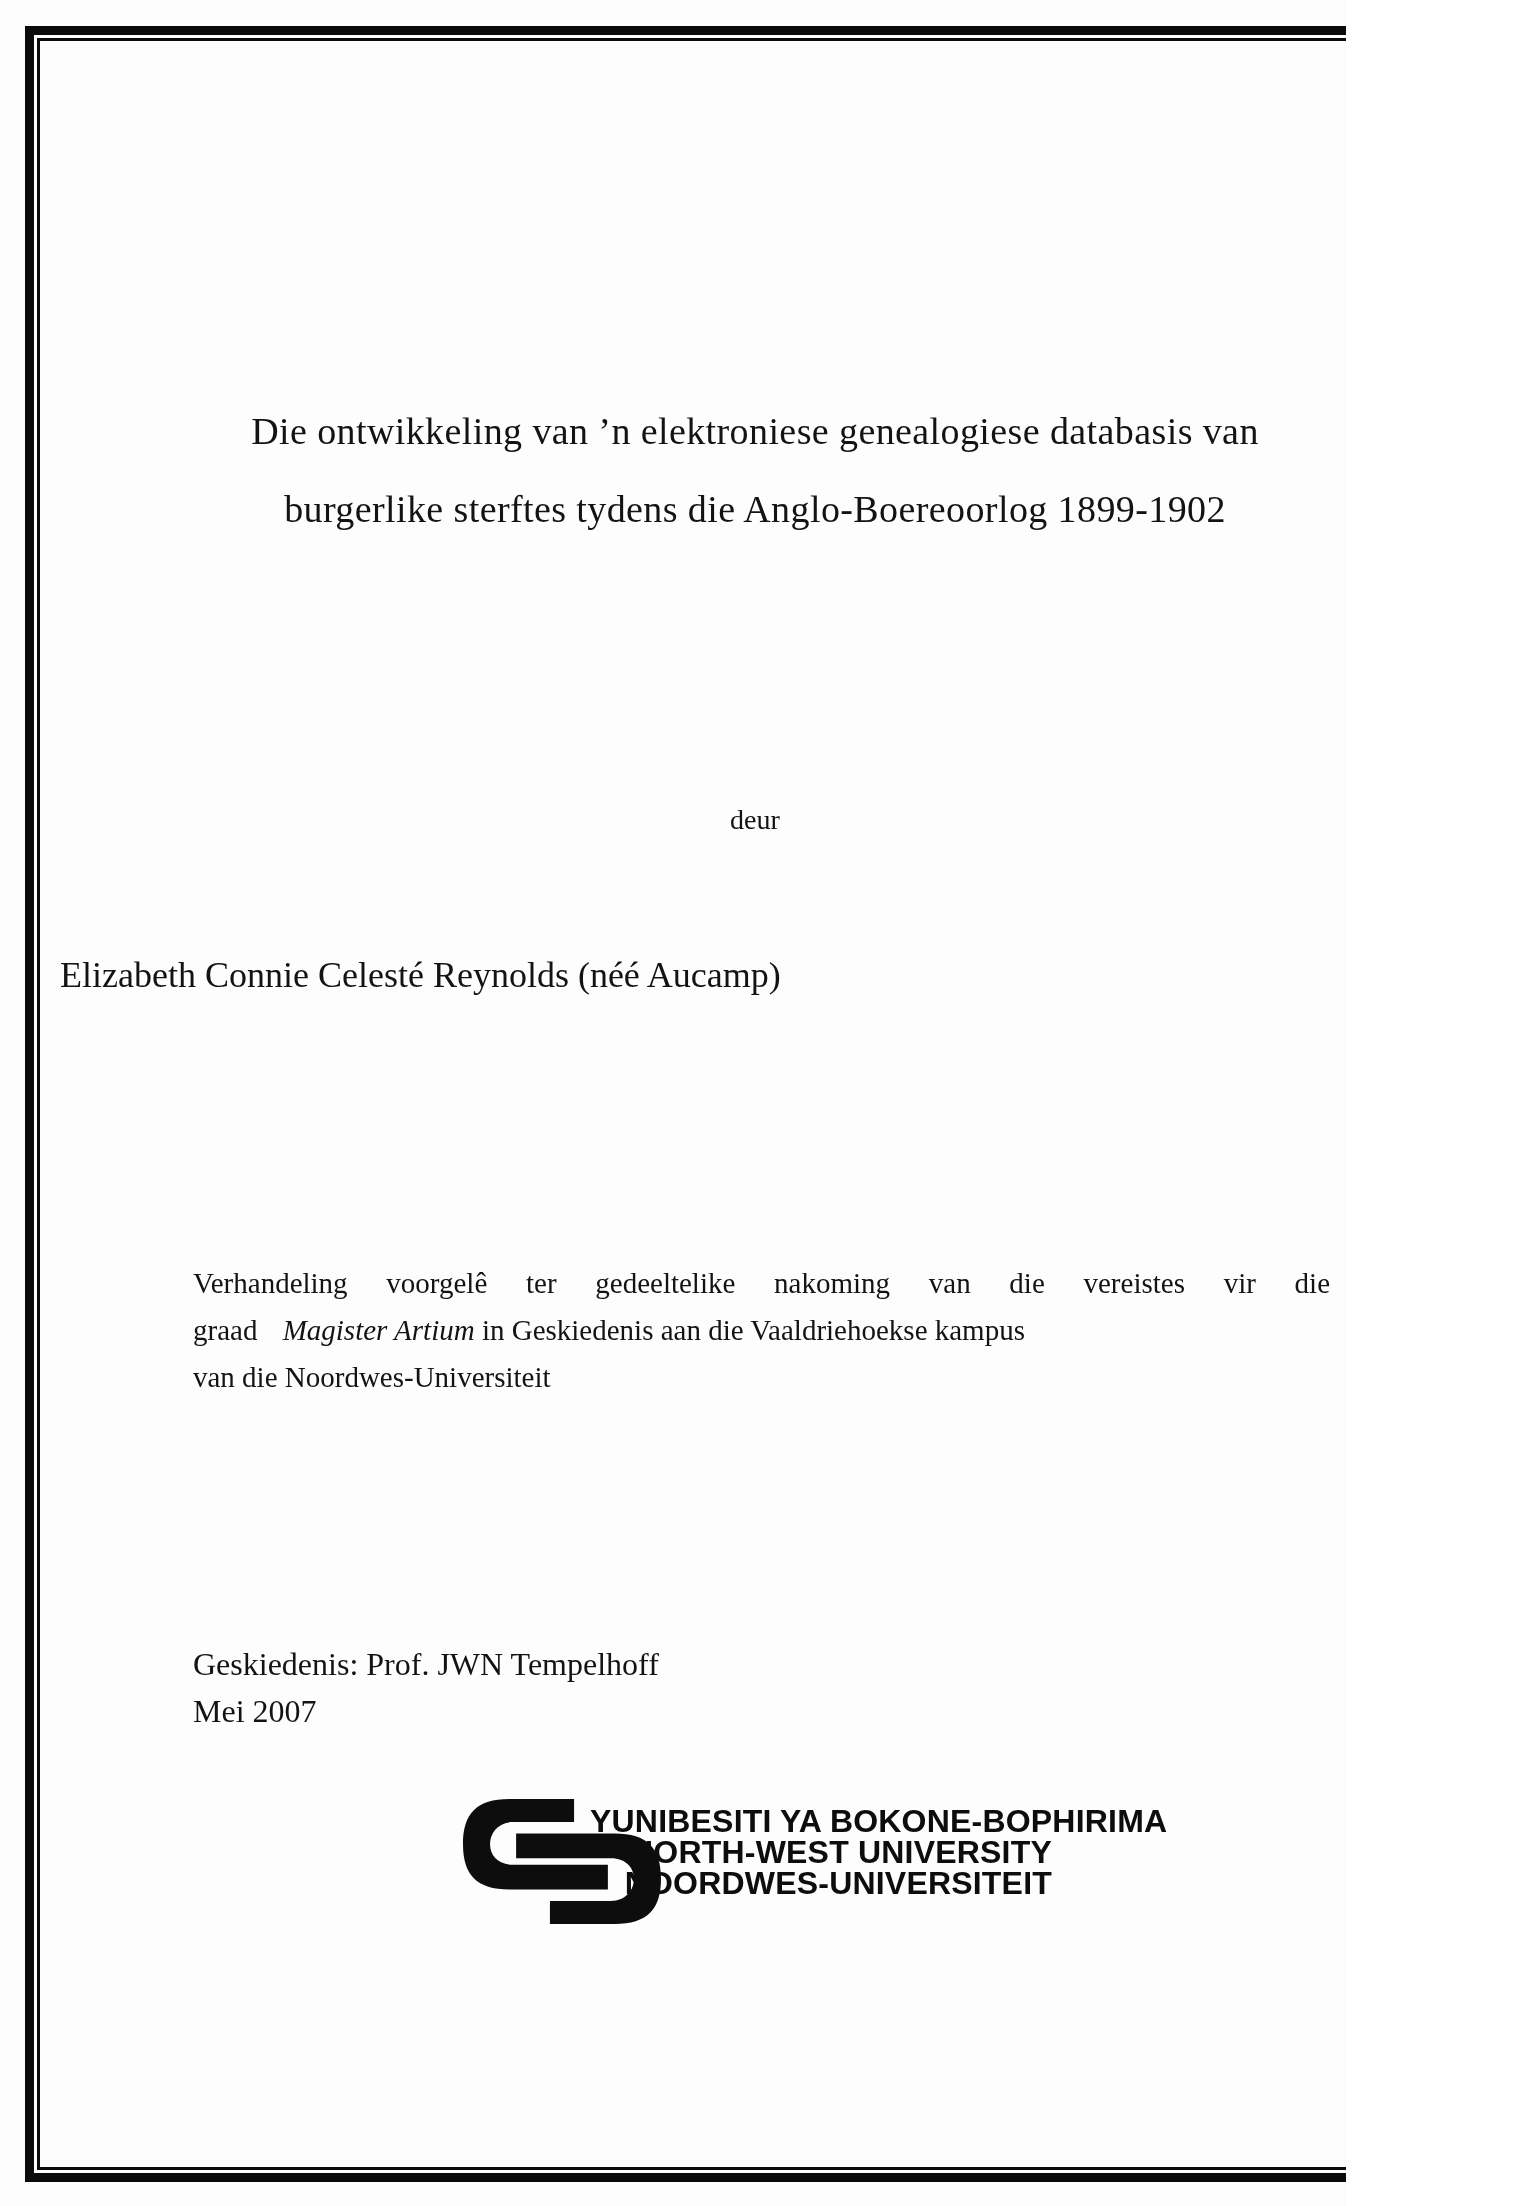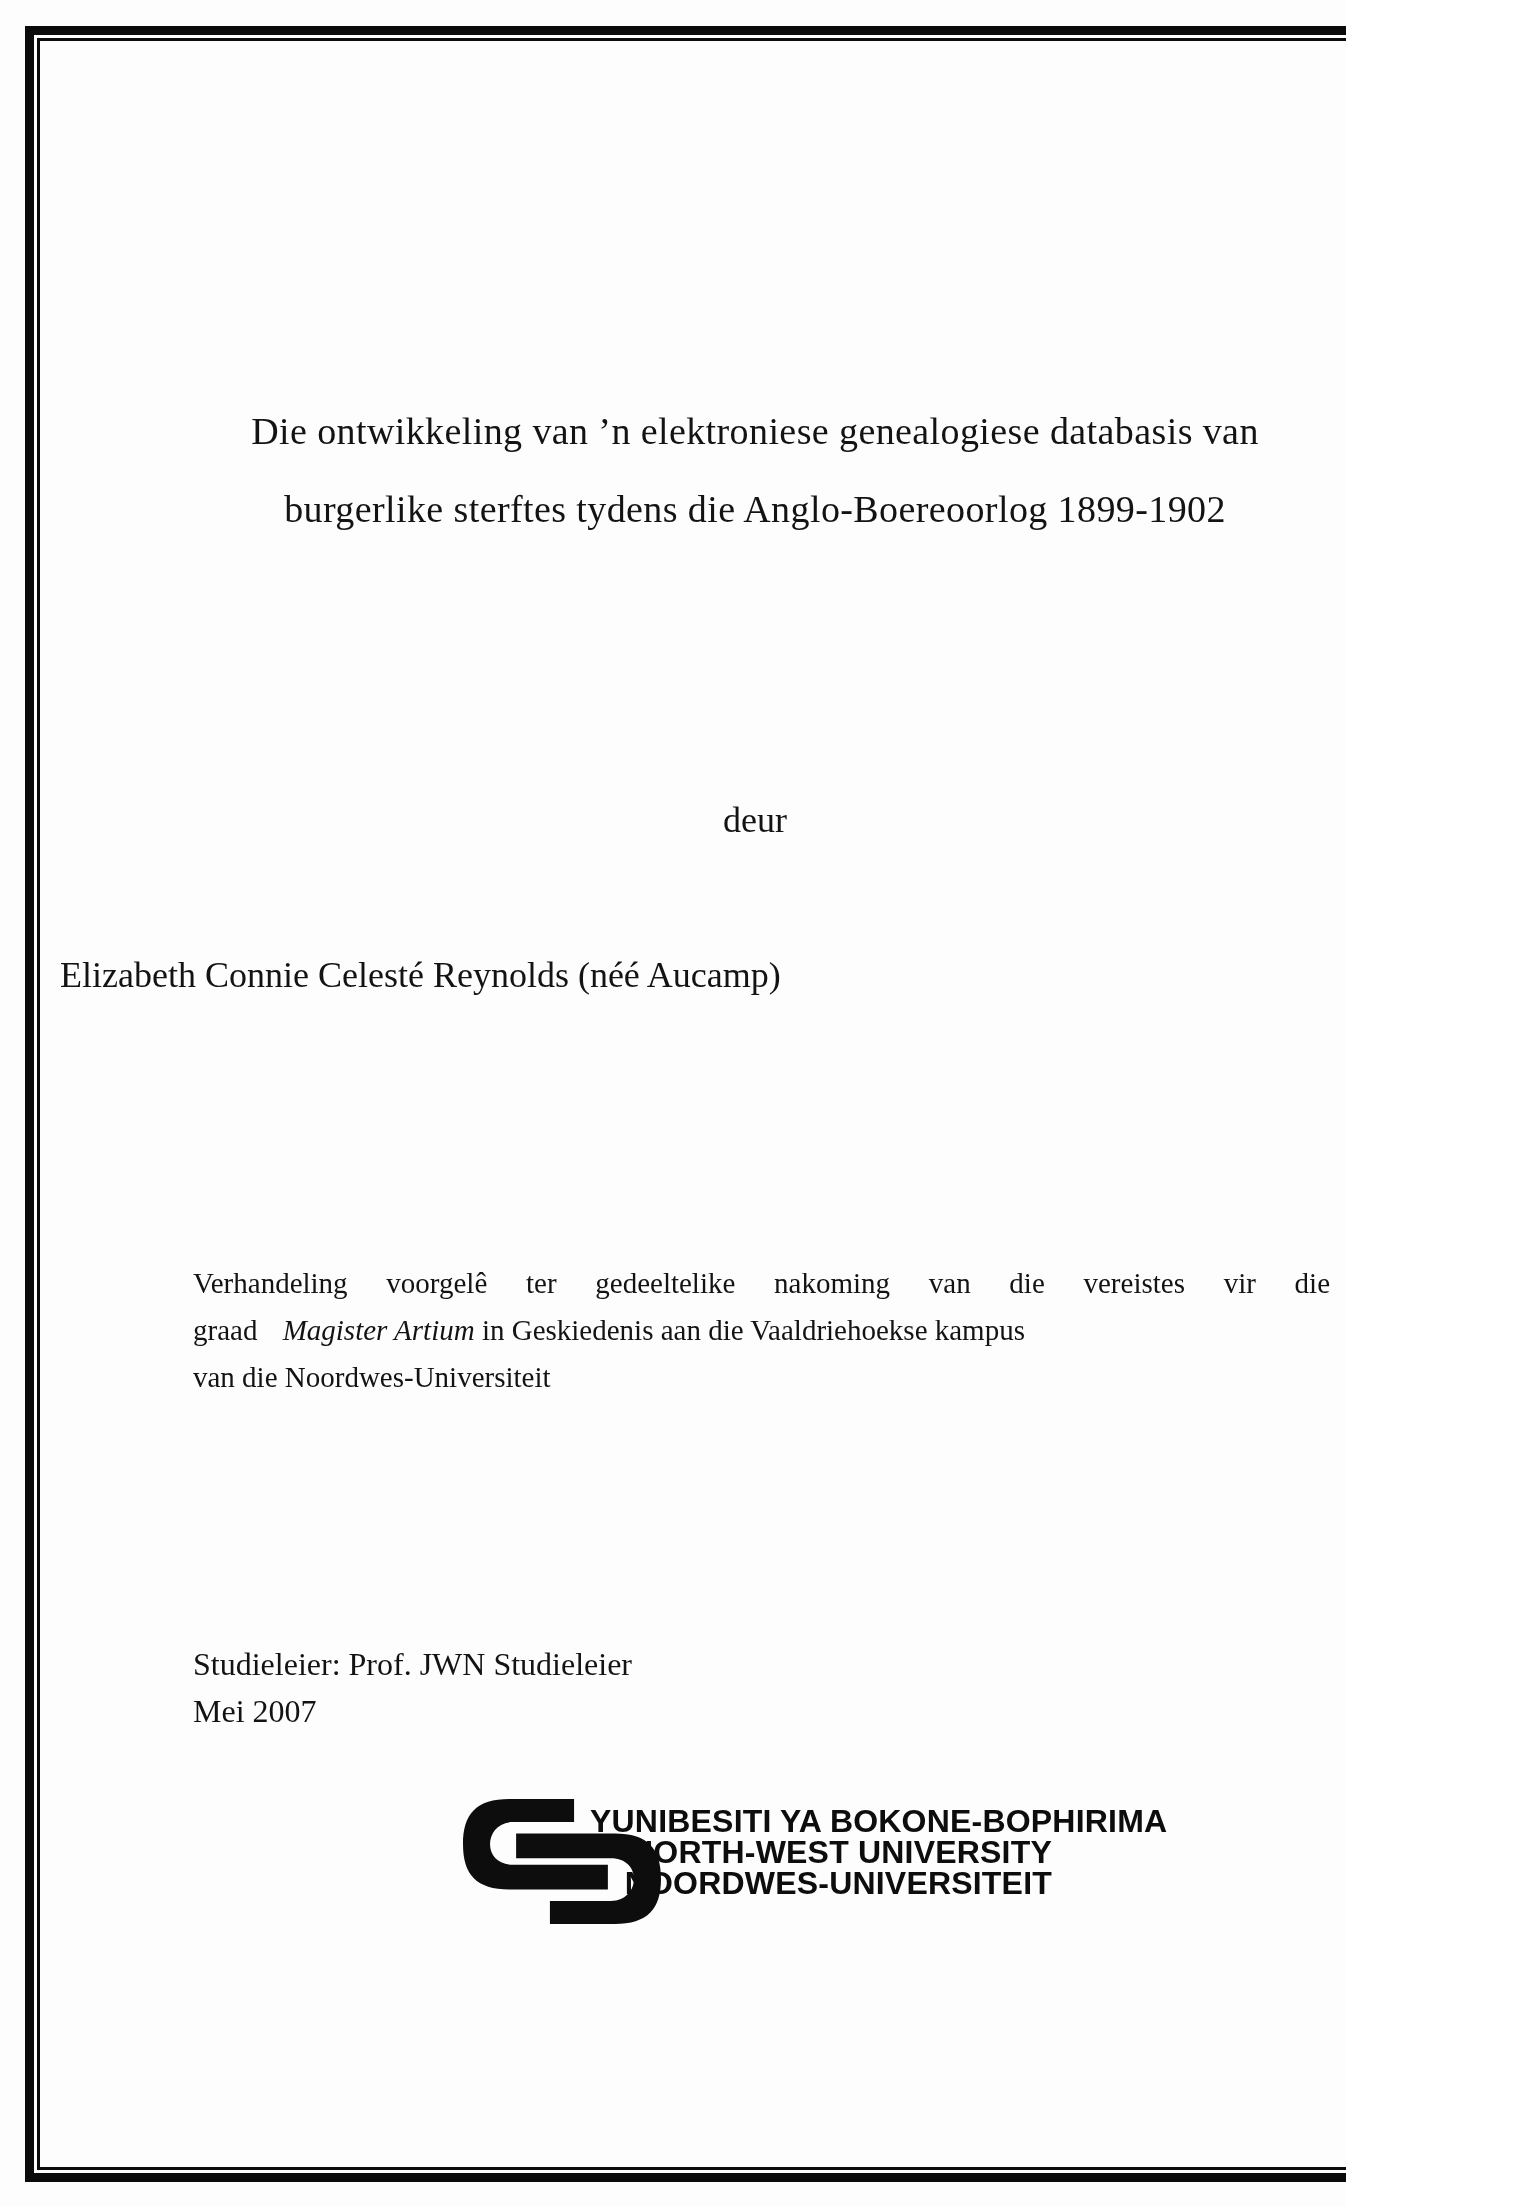--- a/index.html
+++ b/index.html
@@ -42,21 +42,21 @@
     font-size: 38px;
     line-height: 78px;
     letter-spacing: 0.4px;
   }
   .byline {
     position: absolute;
     left: 60px;
     top: 800px;
     width: 1390px;
     text-align: center;
-    font-size: 36px;
+    font-size: 28px;
     line-height: 40px;
   }
   .author {
     position: absolute;
     left: 60px;
     top: 952px;
     width: 1390px;
     text-align: left;
     font-size: 36px;
     line-height: 46px;
@@ -127,21 +127,21 @@
     <div class="justified">Verhandeling voorgelê ter gedeeltelike nakoming van die vereistes vir die</div>
     <div>
       <span>graad</span>
       <span class="italic">Magister Artium</span>
       <span>in Geskiedenis aan die Vaaldriehoekse kampus</span>
     </div>
     <div>van die Noordwes-Universiteit</div>
   </div>
 
   <div class="supervisor-block">
-    <div>Studieleier: Prof. JWN Studieleier</div>
+    <div>Geskiedenis: Prof. JWN Tempelhoff</div>
     <div>Mei 2007</div>
   </div>
 
   <div class="logo-mark">
     <svg viewBox="0 0 205 152" preserveAspectRatio="none" xmlns="http://www.w3.org/2000/svg" aria-hidden="true">
       <path fill="#0d0d0d" d="M 115 0 L 48 0 C 14 0 0 18 0 55 C 0 92 14 110 48 110 L 150 110 L 150 80 L 52 80 C 36 80 28 68 28 55 C 28 42 36 28 52 28 L 115 28 Z"></path>
       <path fill="#0d0d0d" transform="translate(205,152) scale(-1,-1)" d="M 115 0 L 48 0 C 14 0 0 18 0 55 C 0 92 14 110 48 110 L 150 110 L 150 80 L 52 80 C 36 80 28 68 28 55 C 28 42 36 28 52 28 L 115 28 Z"></path>
     </svg>
   </div>
 

